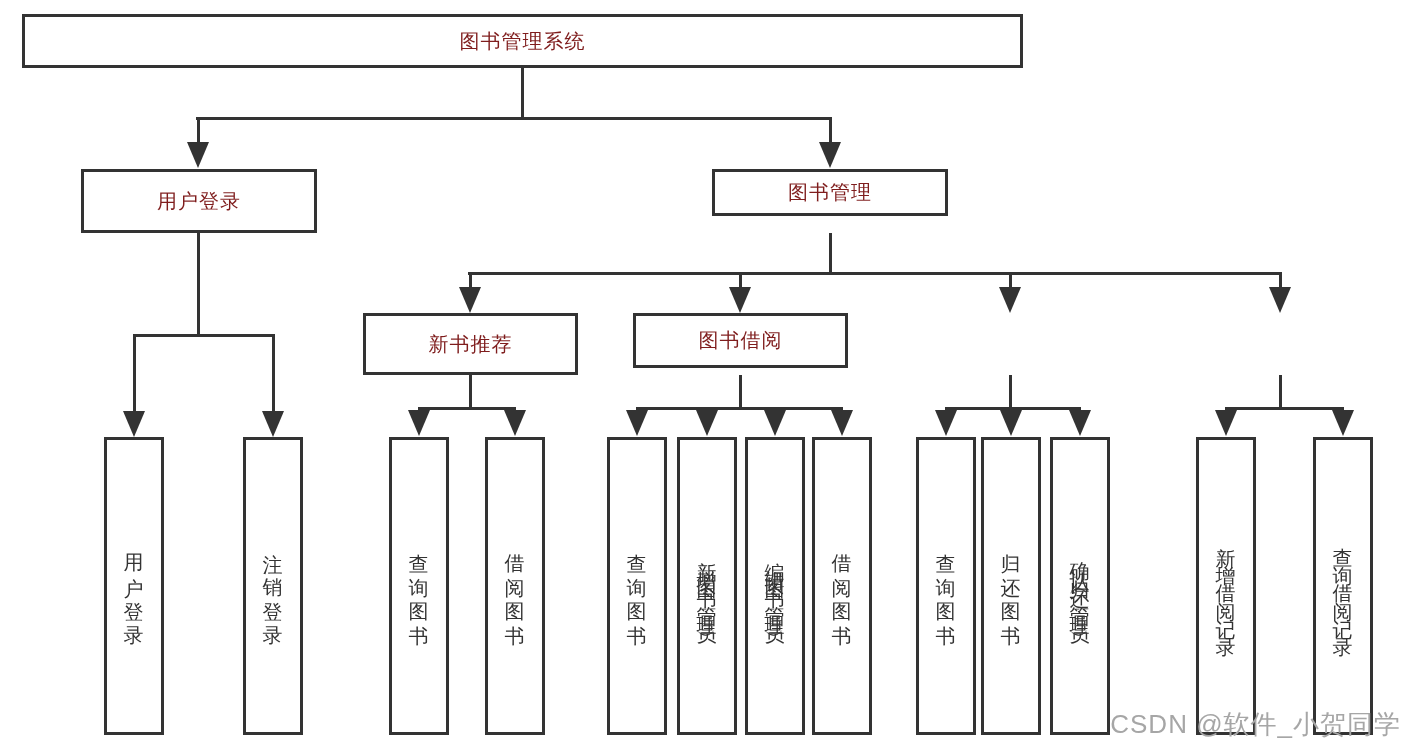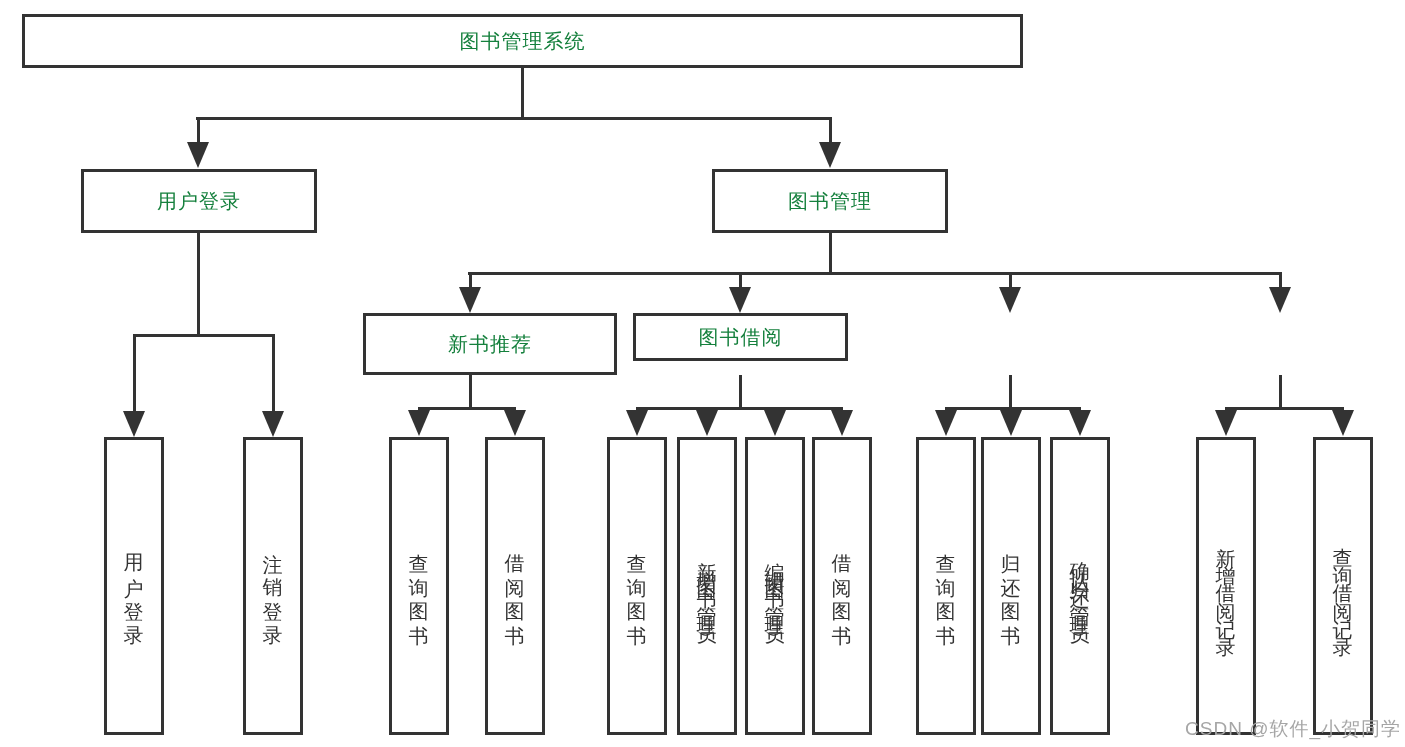--- a/index.html
+++ b/index.html
@@ -3,81 +3,81 @@
 <meta charset="utf-8">
 <style>
   html,body{margin:0;padding:0;background:#ffffff;}
   .canvas{
     position:relative;width:1405px;height:747px;background:#ffffff;overflow:hidden;
     font-family:"Liberation Sans","DejaVu Sans",sans-serif;color:#333333;
   }
   .box{
     position:absolute;box-sizing:border-box;background:#ffffff;border:3px solid #333333;
     display:flex;align-items:center;justify-content:center;
-    font-size:20px;color:#15803d;letter-spacing:1px;z-index:2;
+    font-size:20px;color:#7f1d1d;letter-spacing:1px;z-index:2;
   }
   .leaf{
     position:absolute;box-sizing:border-box;background:#ffffff;border:3px solid #333333;
     top:437px;width:60px;height:298px;z-index:2;
     writing-mode:vertical-rl;text-orientation:mixed;
     display:flex;align-items:center;justify-content:center;
     font-size:20px;color:#333333;line-height:1;
   }
   .ls4{letter-spacing:24px;}
   .ls6{letter-spacing:18px;}
   .ls9{letter-spacing:9px;}
   .v{position:absolute;width:3px;background:#333333;z-index:1;}
   .h{position:absolute;height:3px;background:#333333;z-index:1;}
   .a{
     position:absolute;width:0;height:0;z-index:1;
     border-left:11px solid transparent;border-right:11px solid transparent;
     border-top:26px solid #333333;
   }
   .watermark{
     position:absolute;right:4px;bottom:5px;z-index:5;
-    font-size:19px;color:#a6a6a6;letter-spacing:1px;white-space:nowrap;
+    font-size:26px;color:#a6a6a6;letter-spacing:1px;white-space:nowrap;
   }
 </style>
 </head>
 <body>
 
 <div class="canvas">
 
   <div class="box" style="left:22px;top:14px;width:1001px;height:54px">图书管理系统</div>
 
   <div class="v" style="left:521px;top:68px;height:51px"></div>
   <div class="h" style="left:196px;top:117px;width:636px"></div>
   <div class="v" style="left:197px;top:117px;height:28px"></div>
   <div class="a" style="left:187px;top:142px"></div>
   <div class="v" style="left:829px;top:117px;height:28px"></div>
   <div class="a" style="left:819px;top:142px"></div>
 
   <div class="box" style="left:81px;top:169px;width:236px;height:64px">用户登录</div>
-  <div class="box" style="left:712px;top:169px;width:236px;height:64px">图书管理</div>
+  <div class="box" style="left:712px;top:169px;width:236px;height:47px">图书管理</div>
 
   <div class="v" style="left:197px;top:233px;height:104px"></div>
   <div class="h" style="left:133px;top:334px;width:142px"></div>
   <div class="v" style="left:133px;top:334px;height:80px"></div>
   <div class="a" style="left:123px;top:411px"></div>
   <div class="v" style="left:272px;top:334px;height:80px"></div>
   <div class="a" style="left:262px;top:411px"></div>
 
   <div class="v" style="left:829px;top:233px;height:42px"></div>
   <div class="h" style="left:468px;top:272px;width:814px"></div>
   <div class="v" style="left:469px;top:272px;height:18px"></div>
   <div class="a" style="left:459px;top:287px"></div>
   <div class="v" style="left:739px;top:272px;height:18px"></div>
   <div class="a" style="left:729px;top:287px"></div>
   <div class="v" style="left:1009px;top:272px;height:18px"></div>
   <div class="a" style="left:999px;top:287px"></div>
   <div class="v" style="left:1279px;top:272px;height:18px"></div>
   <div class="a" style="left:1269px;top:287px"></div>
 
-  <div class="box" style="left:363px;top:313px;width:254px;height:62px">新书推荐</div>
-  <div class="box" style="left:633px;top:313px;width:215px;height:48px">图书借阅</div>
+  <div class="box" style="left:363px;top:313px;width:215px;height:62px">新书推荐</div>
+  <div class="box" style="left:633px;top:313px;width:215px;height:55px">图书借阅</div>
 
   <div class="v" style="left:469px;top:375px;height:35px"></div>
   <div class="h" style="left:418px;top:407px;width:98px"></div>
   <div class="a" style="left:408px;top:410px"></div>
   <div class="a" style="left:504px;top:410px"></div>
 
   <div class="v" style="left:739px;top:375px;height:35px"></div>
   <div class="h" style="left:636px;top:407px;width:207px"></div>
   <div class="a" style="left:626px;top:410px"></div>
   <div class="a" style="left:696px;top:410px"></div>

